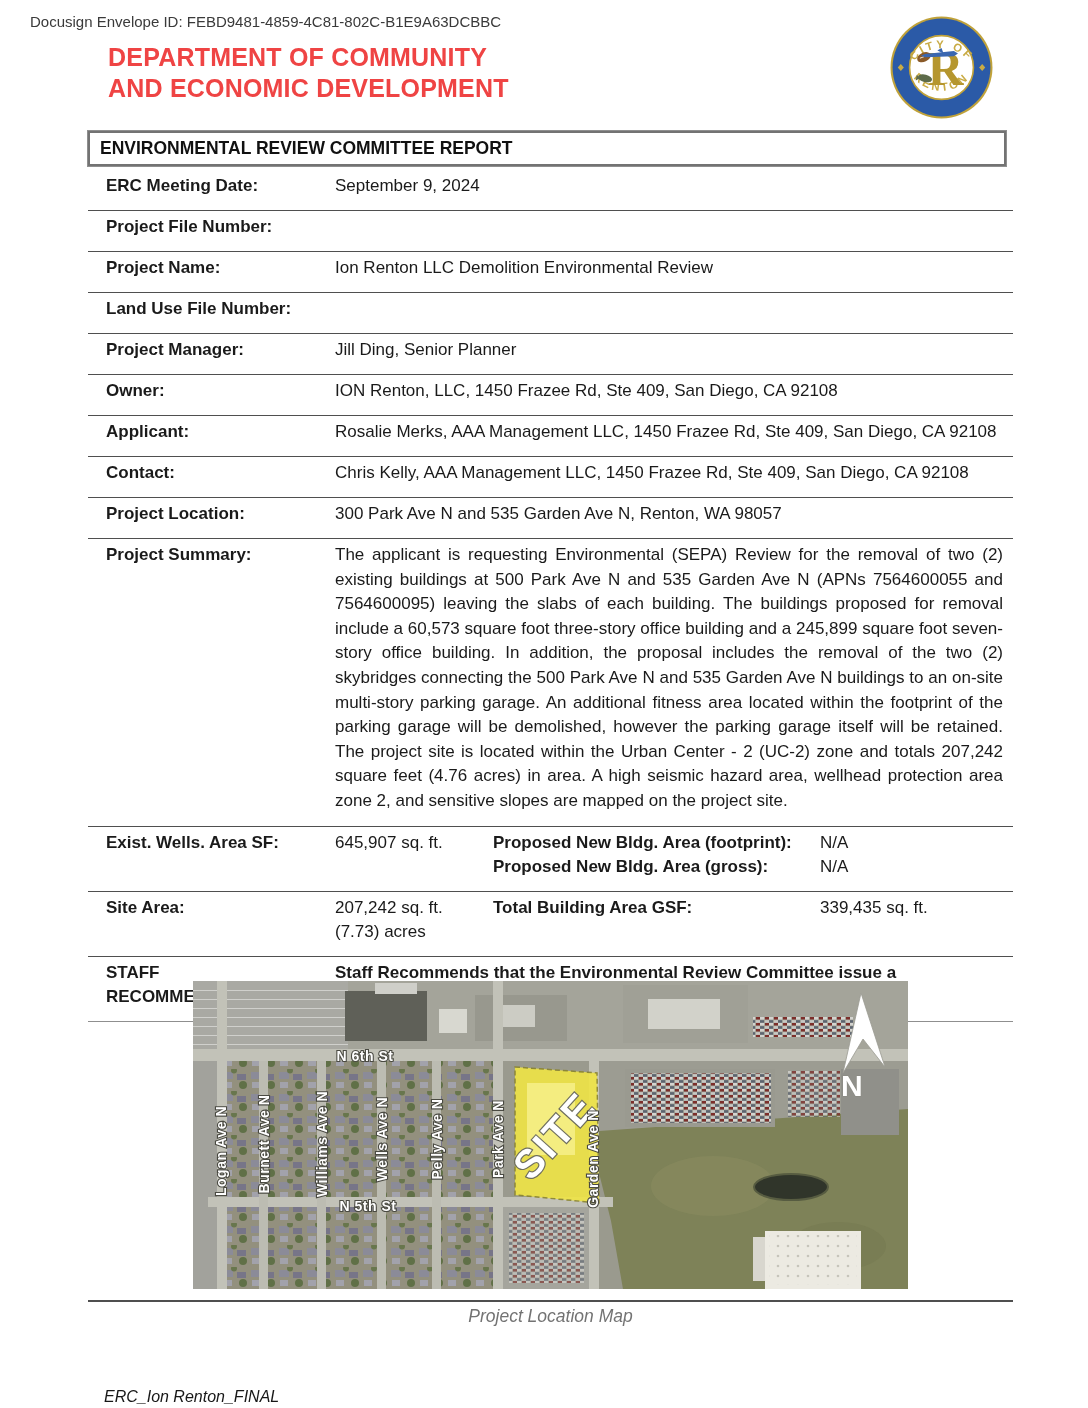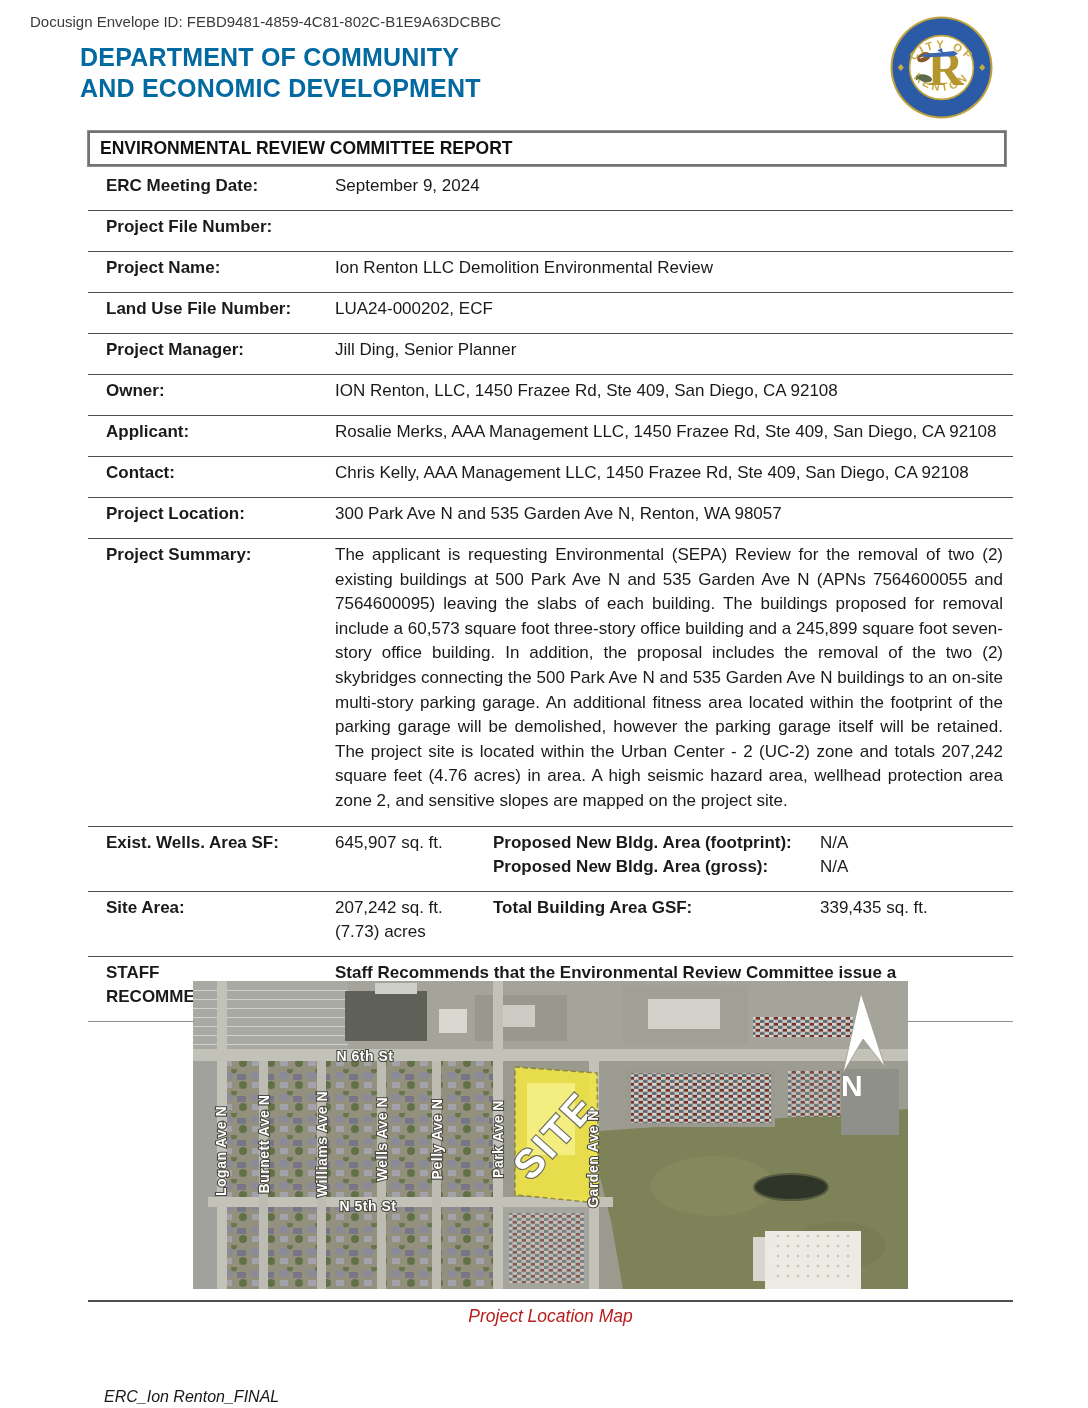--- a/index.html
+++ b/index.html
@@ -2,22 +2,22 @@
 <html><head>
 <meta charset="utf-8">
 <style>
   * { margin: 0; padding: 0; box-sizing: border-box; }
   html, body { width: 1088px; height: 1408px; background: #ffffff; overflow: hidden;
     font-family: "Liberation Sans", sans-serif; color: #1a1a1a; }
   .page { position: relative; width: 1088px; height: 1267px; background: #fff; }
 
   .envelope { position: absolute; left: 30px; top: 13px; font-size: 15px; color: #3a3a3a; }
 
-  .dept { position: absolute; left: 80px; top: 42px; font-size: 25px; font-weight: bold;
-    line-height: 31px; color: #0369a1; letter-spacing: 0.2px; }
+  .dept { position: absolute; left: 108px; top: 42px; font-size: 25px; font-weight: bold;
+    line-height: 31px; color: #ef4444; letter-spacing: 0.2px; }
 
   .logo { position: absolute; left: 890px; top: 16px; width: 103px; height: 103px; }
   .logo svg { display: block; }
 
   .report { position: absolute; left: 88px; top: 131px; width: 925px; }
   .title-box { width: 918px; height: 35px; border: 2px solid #737373;
     box-shadow: 0 0 0 1px #8f8f8f; display: flex; align-items: center;
     padding-left: 10px; font-size: 17.5px; font-weight: bold; margin-bottom: 4px; color: #111; }
 
   .row { display: grid; grid-template-columns: 229px 1fr; padding: 4px 10px 12px 18px;
@@ -35,21 +35,21 @@
   .street-label { font-size: 14px; font-weight: bold; fill: #ffffff;
     stroke: #4a4a42; stroke-width: 2.2px; paint-order: stroke; letter-spacing: 0.5px; }
   .site-label { font-size: 40px; font-weight: bold; fill: #ffffff;
     stroke: #6e6e5e; stroke-width: 2.4px; paint-order: stroke; letter-spacing: 3px; }
   .north-label { font-size: 30px; font-weight: bold; fill: #ffffff;
     stroke: #8a8a82; stroke-width: 1px; paint-order: stroke; }
 
   .map-rule { position: absolute; left: 88px; top: 1300px; width: 925px;
     border-top: 2px solid #4f4f4f; }
   .caption { position: absolute; left: 88px; top: 1306px; width: 925px; text-align: center;
-    font-style: italic; font-size: 17.5px; color: #b91c1c; }
+    font-style: italic; font-size: 17.5px; color: #737373; }
   .docname { position: absolute; left: 104px; top: 1388px; font-style: italic;
     font-size: 16px; color: #171717; }
 
   .logo-seal-text { font-size: 11px; font-weight: bold; letter-spacing: 2.5px; }
   .logo-r { font-size: 48px; font-weight: bold; font-family: "Liberation Serif", serif; }
 </style>
 </head>
 <body>
 
 <div class="page">
@@ -93,21 +93,20 @@
     </div>
     <div class="row">
       <div class="lbl">Project File Number:</div>
     </div>
     <div class="row">
       <div class="lbl">Project Name:</div>
       <div class="val">Ion Renton LLC Demolition Environmental Review</div>
     </div>
     <div class="row">
       <div class="lbl">Land Use File Number:</div>
-      <div class="val">LUA24-000202, ECF</div>
     </div>
     <div class="row">
       <div class="lbl">Project Manager:</div>
       <div class="val">Jill Ding, Senior Planner</div>
     </div>
     <div class="row">
       <div class="lbl">Owner:</div>
       <div class="val">ION Renton, LLC, 1450 Frazee Rd, Ste 409, San Diego, CA 92108</div>
     </div>
     <div class="row">

